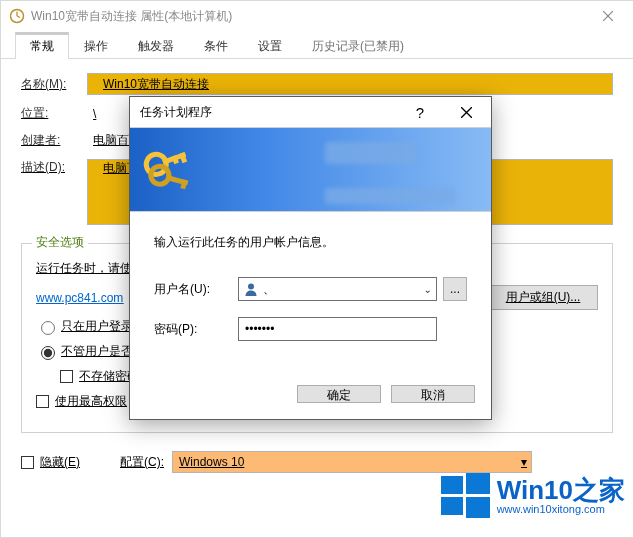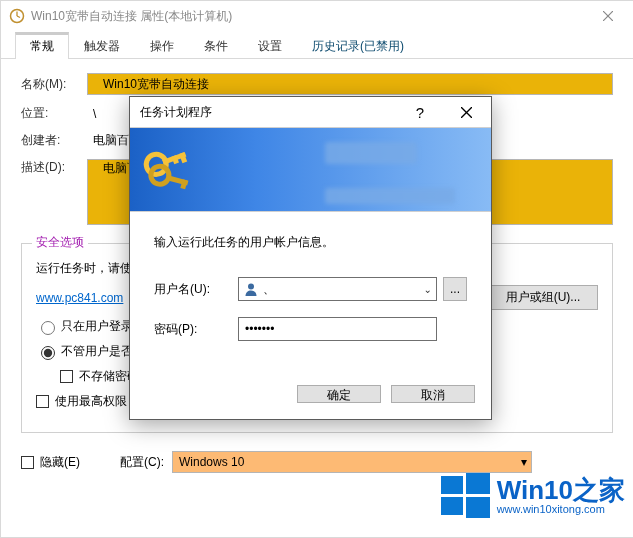--- a/index.html
+++ b/index.html
@@ -56,22 +56,22 @@
     position: relative;
     top: 1px;
   }
   .tab.active {
     border-color: #d9d9d9;
     background: #fff;
     border-top: 3px solid #cccccc;
     padding-top: 3px;
     color: #000;
   }
-  .tab.disabled { color: #0c4a6e; }
-  .body { padding: 14px 20px; position: relative; }
+  .tab.disabled { color: #737373; }
+  .body { padding: 14px 20px; position: relative; text-decoration: underline; }
   .form-row {
     display: flex;
     align-items: center;
     margin-bottom: 10px;
   }
   .form-row .lbl { width: 66px; color: #333; }
   .form-row .val-input {
     flex: 1;
     border: 1px solid #b5b5b5;
     height: 22px;
@@ -84,21 +84,21 @@
     border: 1px solid #d0d0d0;
     margin-top: 18px;
     padding: 8px 14px 14px 14px;
     position: relative;
   }
   .fieldset .legend {
     position: absolute;
     top: -10px; left: 10px;
     background: #fff;
     padding: 0 4px;
-    color: #a21caf;
+    color: #4d7c0f;
   }
   .opt-row { margin: 8px 0; display:flex; align-items:center; }
   .opt-row.link a { color: #0066cc; text-decoration: underline; }
   .opt-row.indent { padding-left: 24px; }
   .radio, .checkbox { width:14px; height:14px; margin-right:6px; accent-color:#333; }
   .chk-draw {
     width:13px; height:13px; border:1px solid #333; margin-right:6px; display:inline-block;
   }
   .bottom-row {
     display:flex; align-items:center;
@@ -228,22 +228,22 @@
     <div class="winbtn">
       <svg width="10" height="10" viewBox="0 0 10 10">
           <line x1="0" y1="0" x2="10" y2="10" stroke="#888" stroke-width="1.2"></line>
           <line x1="10" y1="0" x2="0" y2="10" stroke="#888" stroke-width="1.2"></line>
         </svg>
     </div>
   </div>
 
   <div class="tabs">
     <div class="tab active"><span>常规</span></div>
+    <div class="tab"><span>操作</span></div>
     <div class="tab"><span>触发器</span></div>
-    <div class="tab"><span>操作</span></div>
     <div class="tab"><span>条件</span></div>
     <div class="tab"><span>设置</span></div>
     <div class="tab disabled"><span>历史记录(已禁用)</span></div>
   </div>
 
   <div class="body">
 
     <div class="form-row">
       <span class="lbl">名称(M):</span>
       <input class="val-input" value="Win10宽带自动连接" style="">

